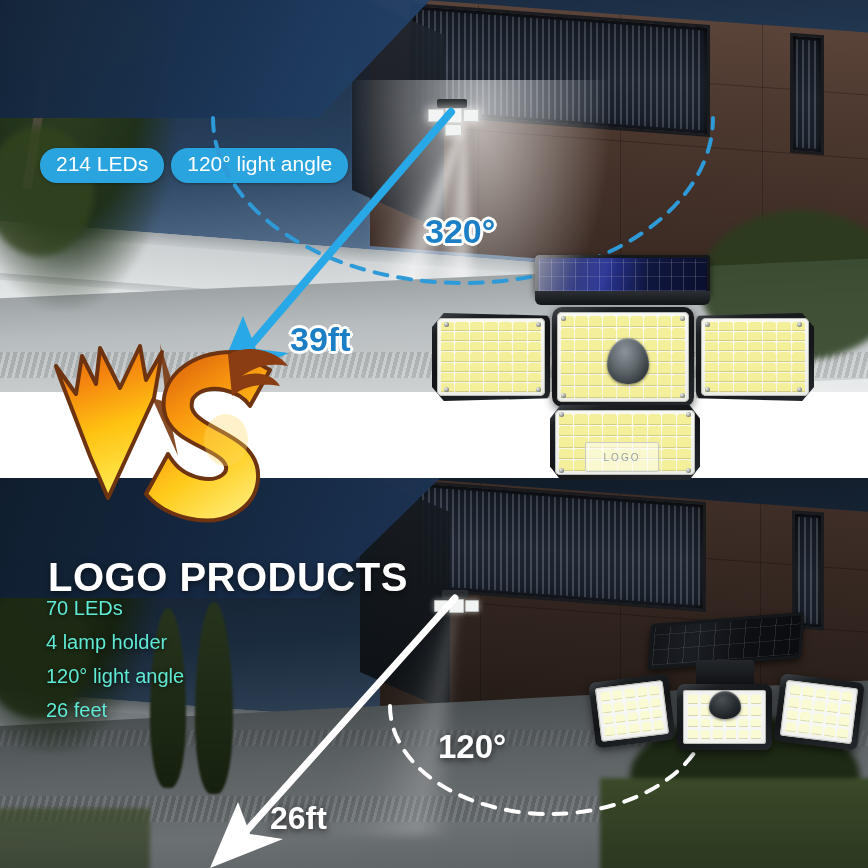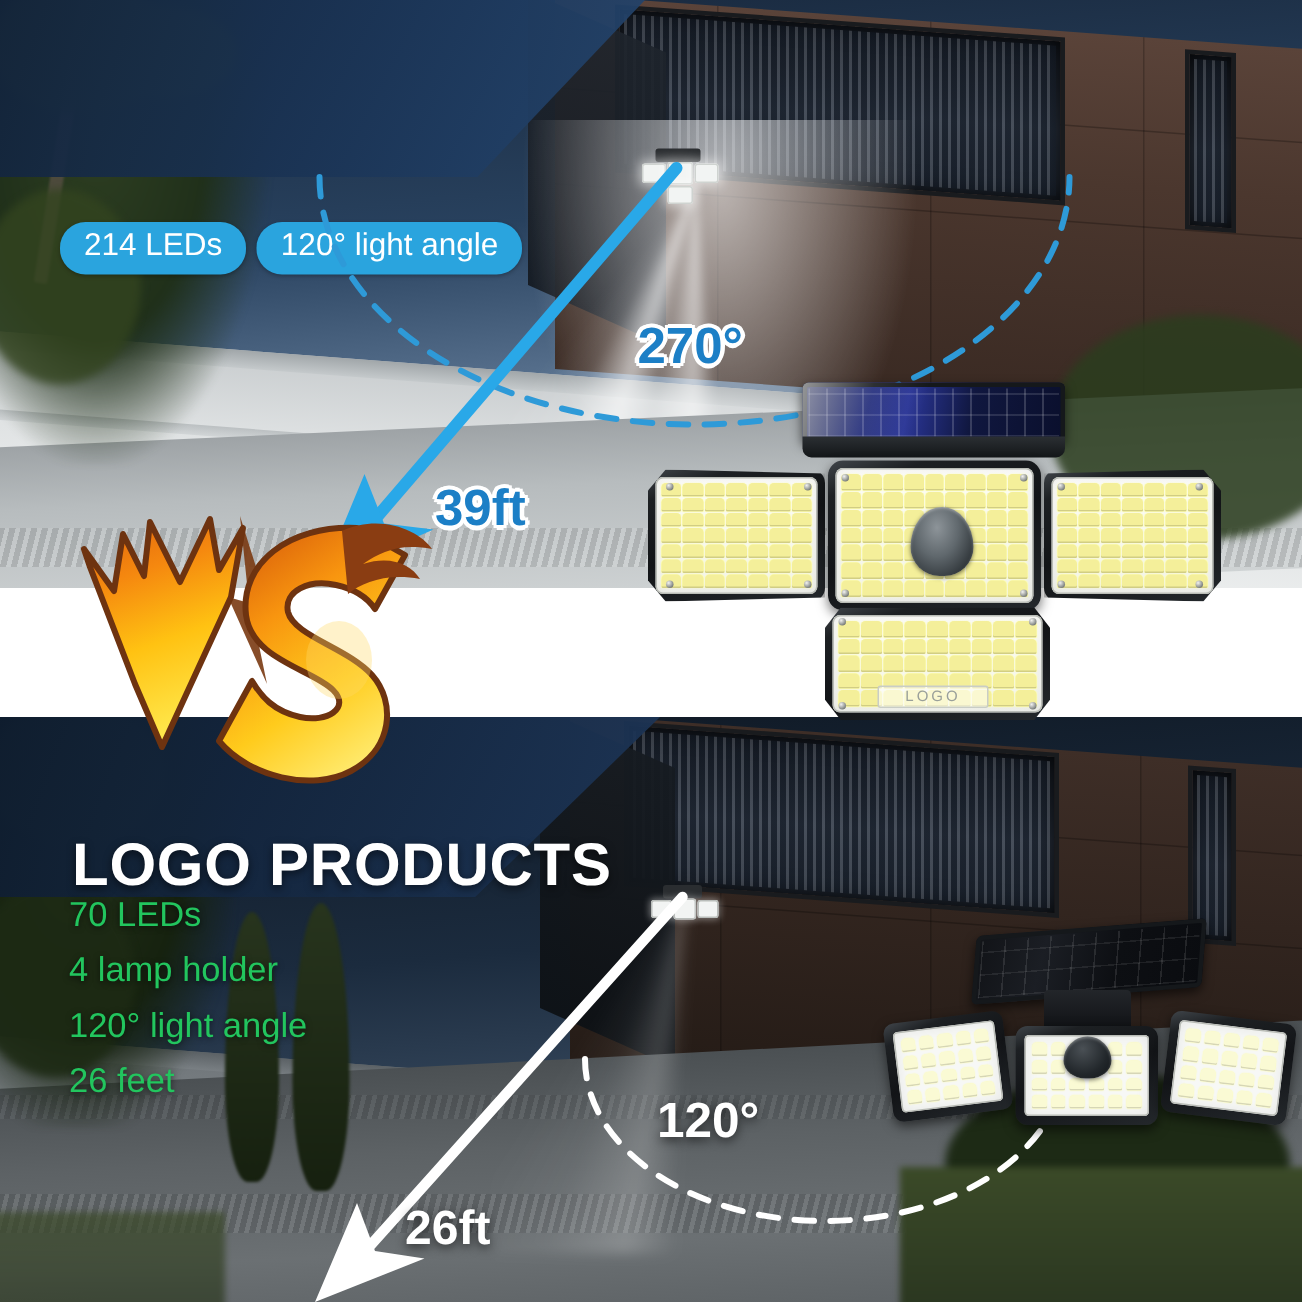--- a/index.html
+++ b/index.html
@@ -85,21 +85,21 @@
      text-shadow:0 2px 6px rgba(0,0,0,.55);}
   #title-our{left:48px;top:32px;font-size:44px;}
   #title-other{left:48px;top:528px;font-size:40px;}
 
   
   .spec-badges{position:absolute;left:40px;top:104px;display:flex;flex-direction:row;gap:7px;
      align-items:flex-start;margin-top:44px;}
   .badge{background:#2aa4de;color:#fff;font-size:21px;padding:4px 16px 6px 16px;border-radius:17px;
      white-space:nowrap;line-height:1.18;box-shadow:0 1px 3px rgba(0,0,0,.3);}
   .spec-plain{position:absolute;left:46px;top:598px;display:flex;flex-direction:column;gap:14px;}
-  .plain{color:#22c55e;font-size:23px;white-space:nowrap;line-height:1;
+  .plain{color:#5eead4;font-size:20px;white-space:nowrap;line-height:1;
      text-shadow:0 1px 4px rgba(0,0,0,.6);}
 
   
   .meas{position:absolute;font-weight:700;white-space:nowrap;}
   .meas.blue{color:#1c7fc6;
      text-shadow:-2px -2px 0 #fff,2px -2px 0 #fff,-2px 2px 0 #fff,2px 2px 0 #fff,
                  0 -3px 0 #fff,0 3px 0 #fff,-3px 0 0 #fff,3px 0 0 #fff;}
   .meas.white{color:#fff;text-shadow:0 2px 7px rgba(0,0,0,.65);}
   #label-270{left:425px;top:212px;font-size:34px;}
   #label-39ft{left:290px;top:320px;font-size:34px;}
@@ -589,21 +589,21 @@
           <div class="led"></div>
             <div class="led"></div>
             <div class="led"></div>
             <div class="led"></div>
             <div class="led"></div>
             <div class="led"></div>
             <div class="led"></div>
             <div class="led"></div>
             <div class="led"></div>
         </div>
-        <div class="logo-plate" style="left:30px;bottom:3px;width:74px;height:15px;font-size:10px;">LOGO</div>
+        <div class="logo-plate" style="left:30px;bottom:3px;width:74px;height:30px;font-size:10px;">LOGO</div>
       </div>
       <div class="screw" style="left:9px;top:7px;"></div>
       <div class="screw" style="right:9px;top:7px;"></div>
       <div class="screw" style="left:9px;bottom:7px;"></div>
       <div class="screw" style="right:9px;bottom:7px;"></div>
     </div>
   </div>
 
   <div class="fixture" style="left:592px;top:616px;width:270px;height:160px;">
 
@@ -699,18 +699,18 @@
           <div class="led" style="background:#fafad4;"></div>
             <div class="led" style="background:#fafad4;"></div>
             <div class="led" style="background:#fafad4;"></div>
             <div class="led" style="background:#fafad4;"></div>
             <div class="led" style="background:#fafad4;"></div>
         </div>
       </div>
     </div>
   </div>
 
-  <div class="meas blue" id="label-270">270°</div>
+  <div class="meas blue" id="label-270">320°</div>
   <div class="meas blue" id="label-39ft">39ft</div>
   <div class="meas white" id="label-120">120°</div>
   <div class="meas white" id="label-26ft">26ft</div>
 
 </div>
 
 </body></html>

